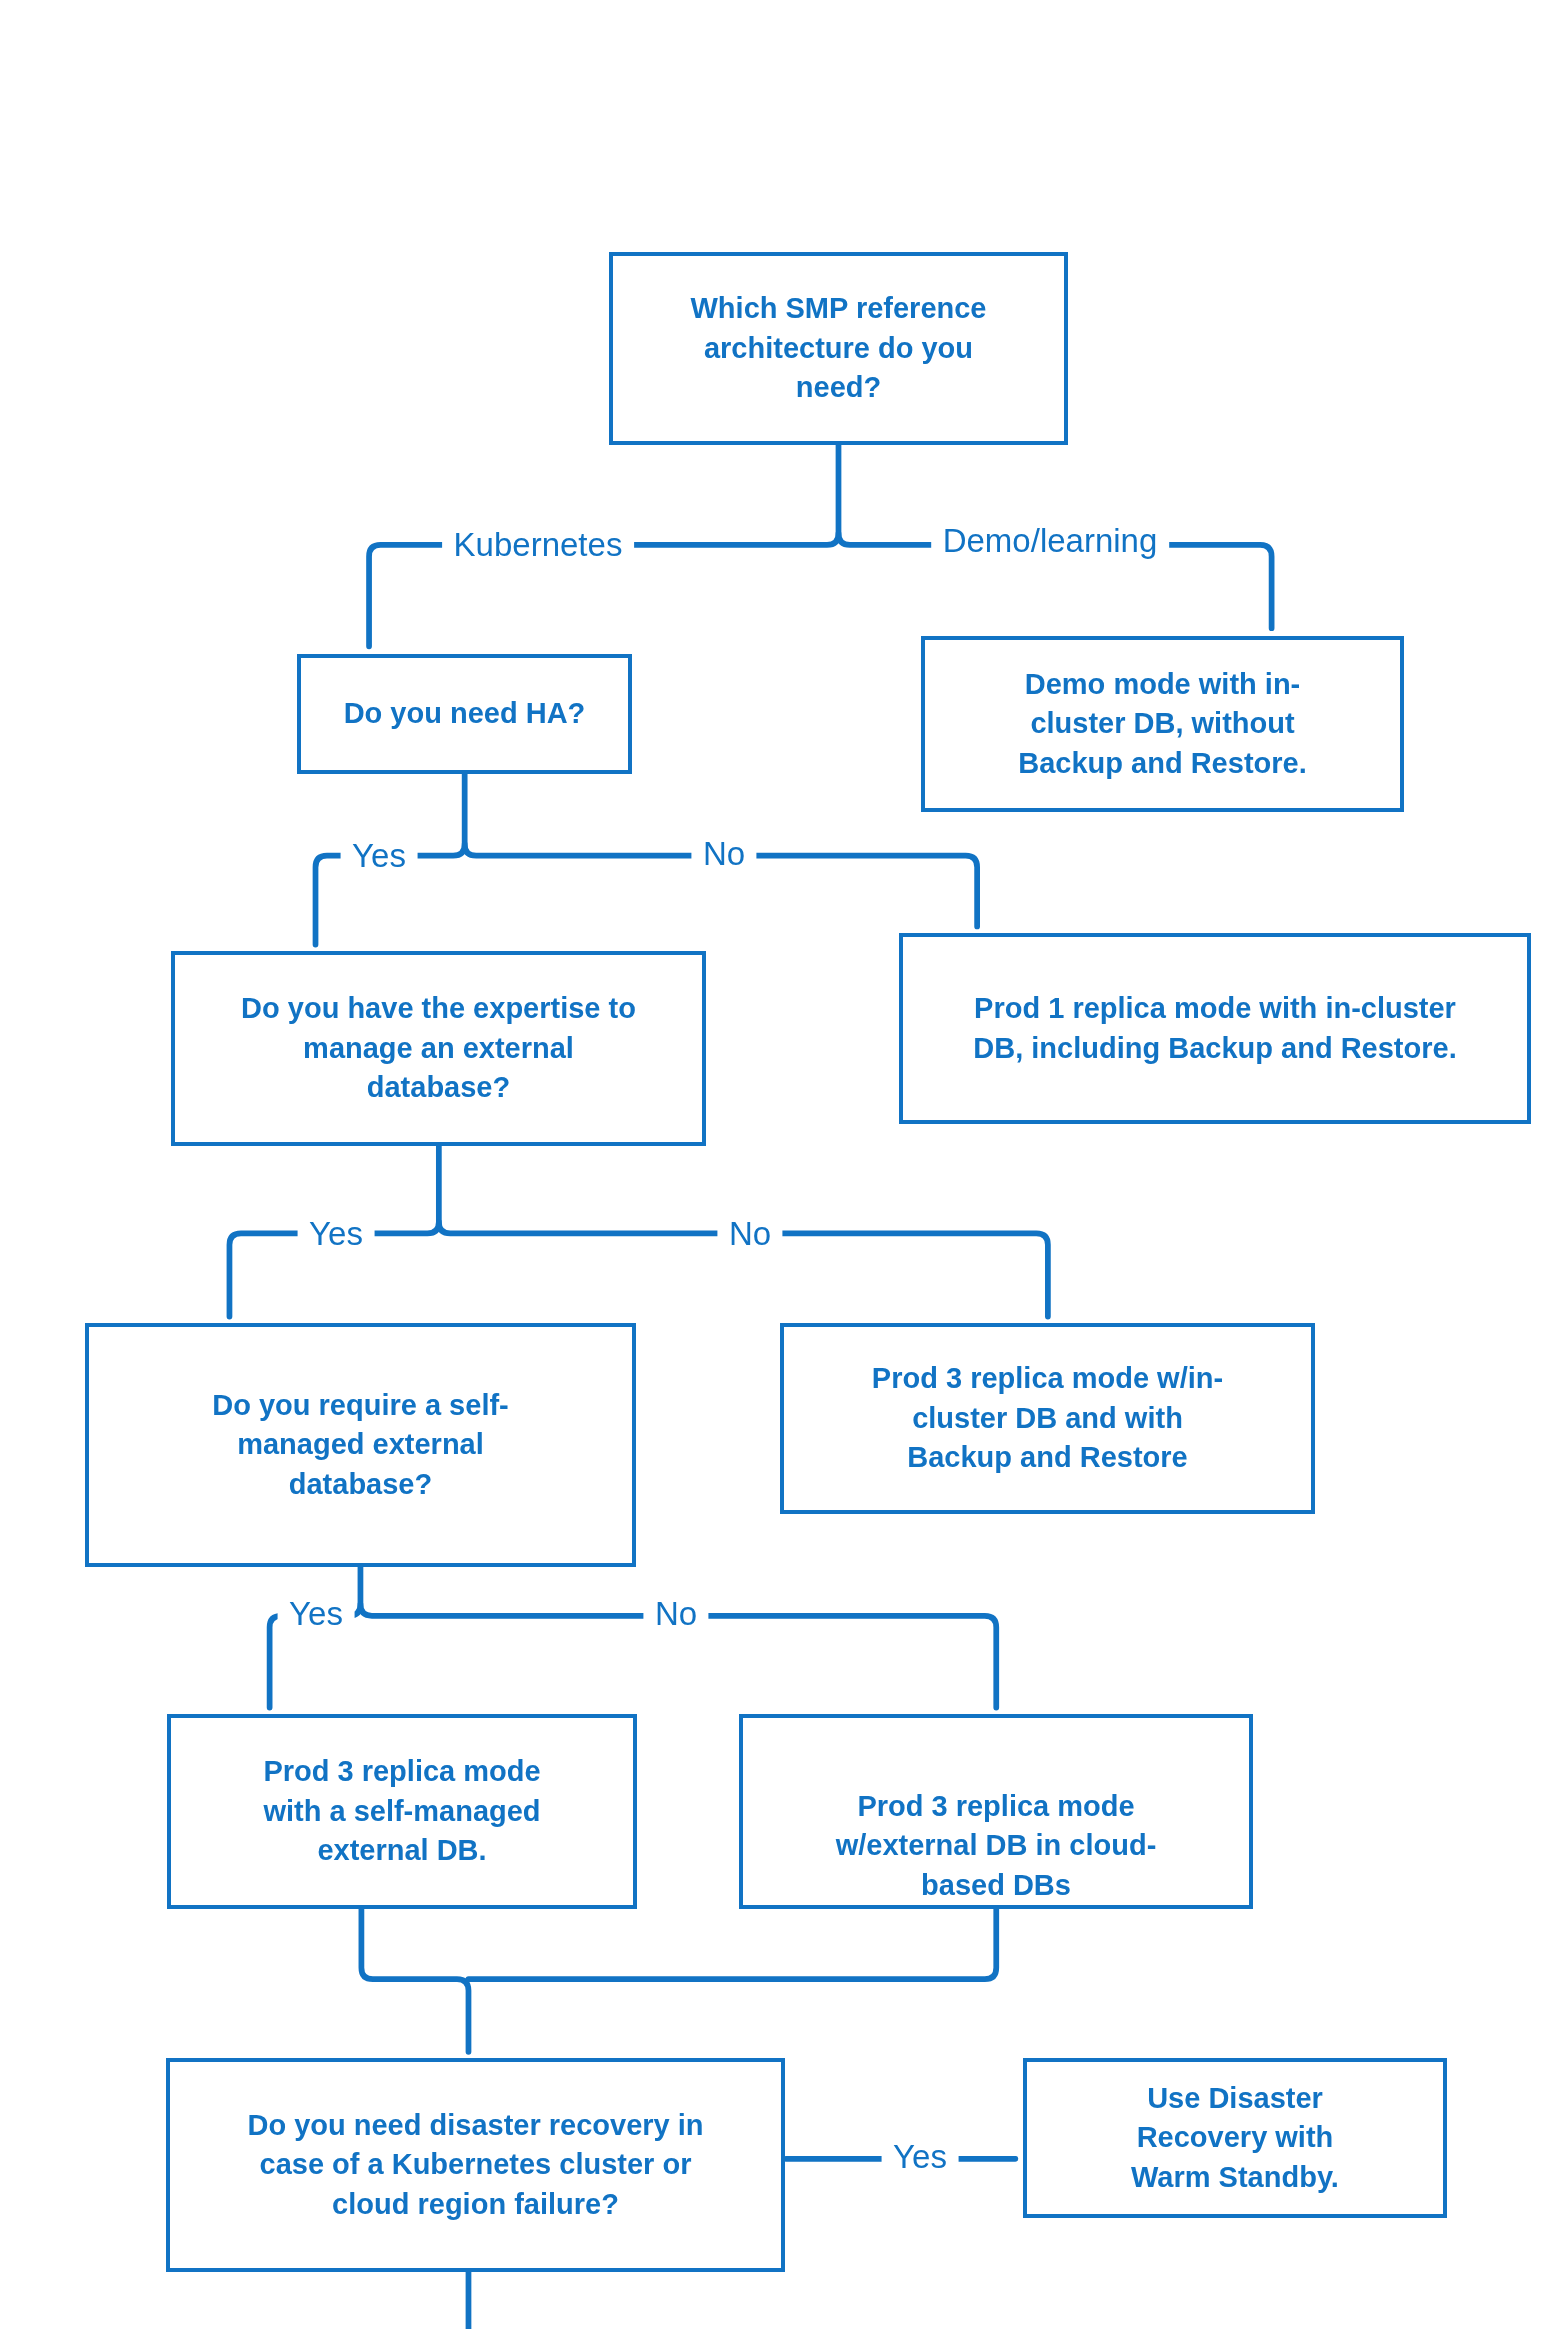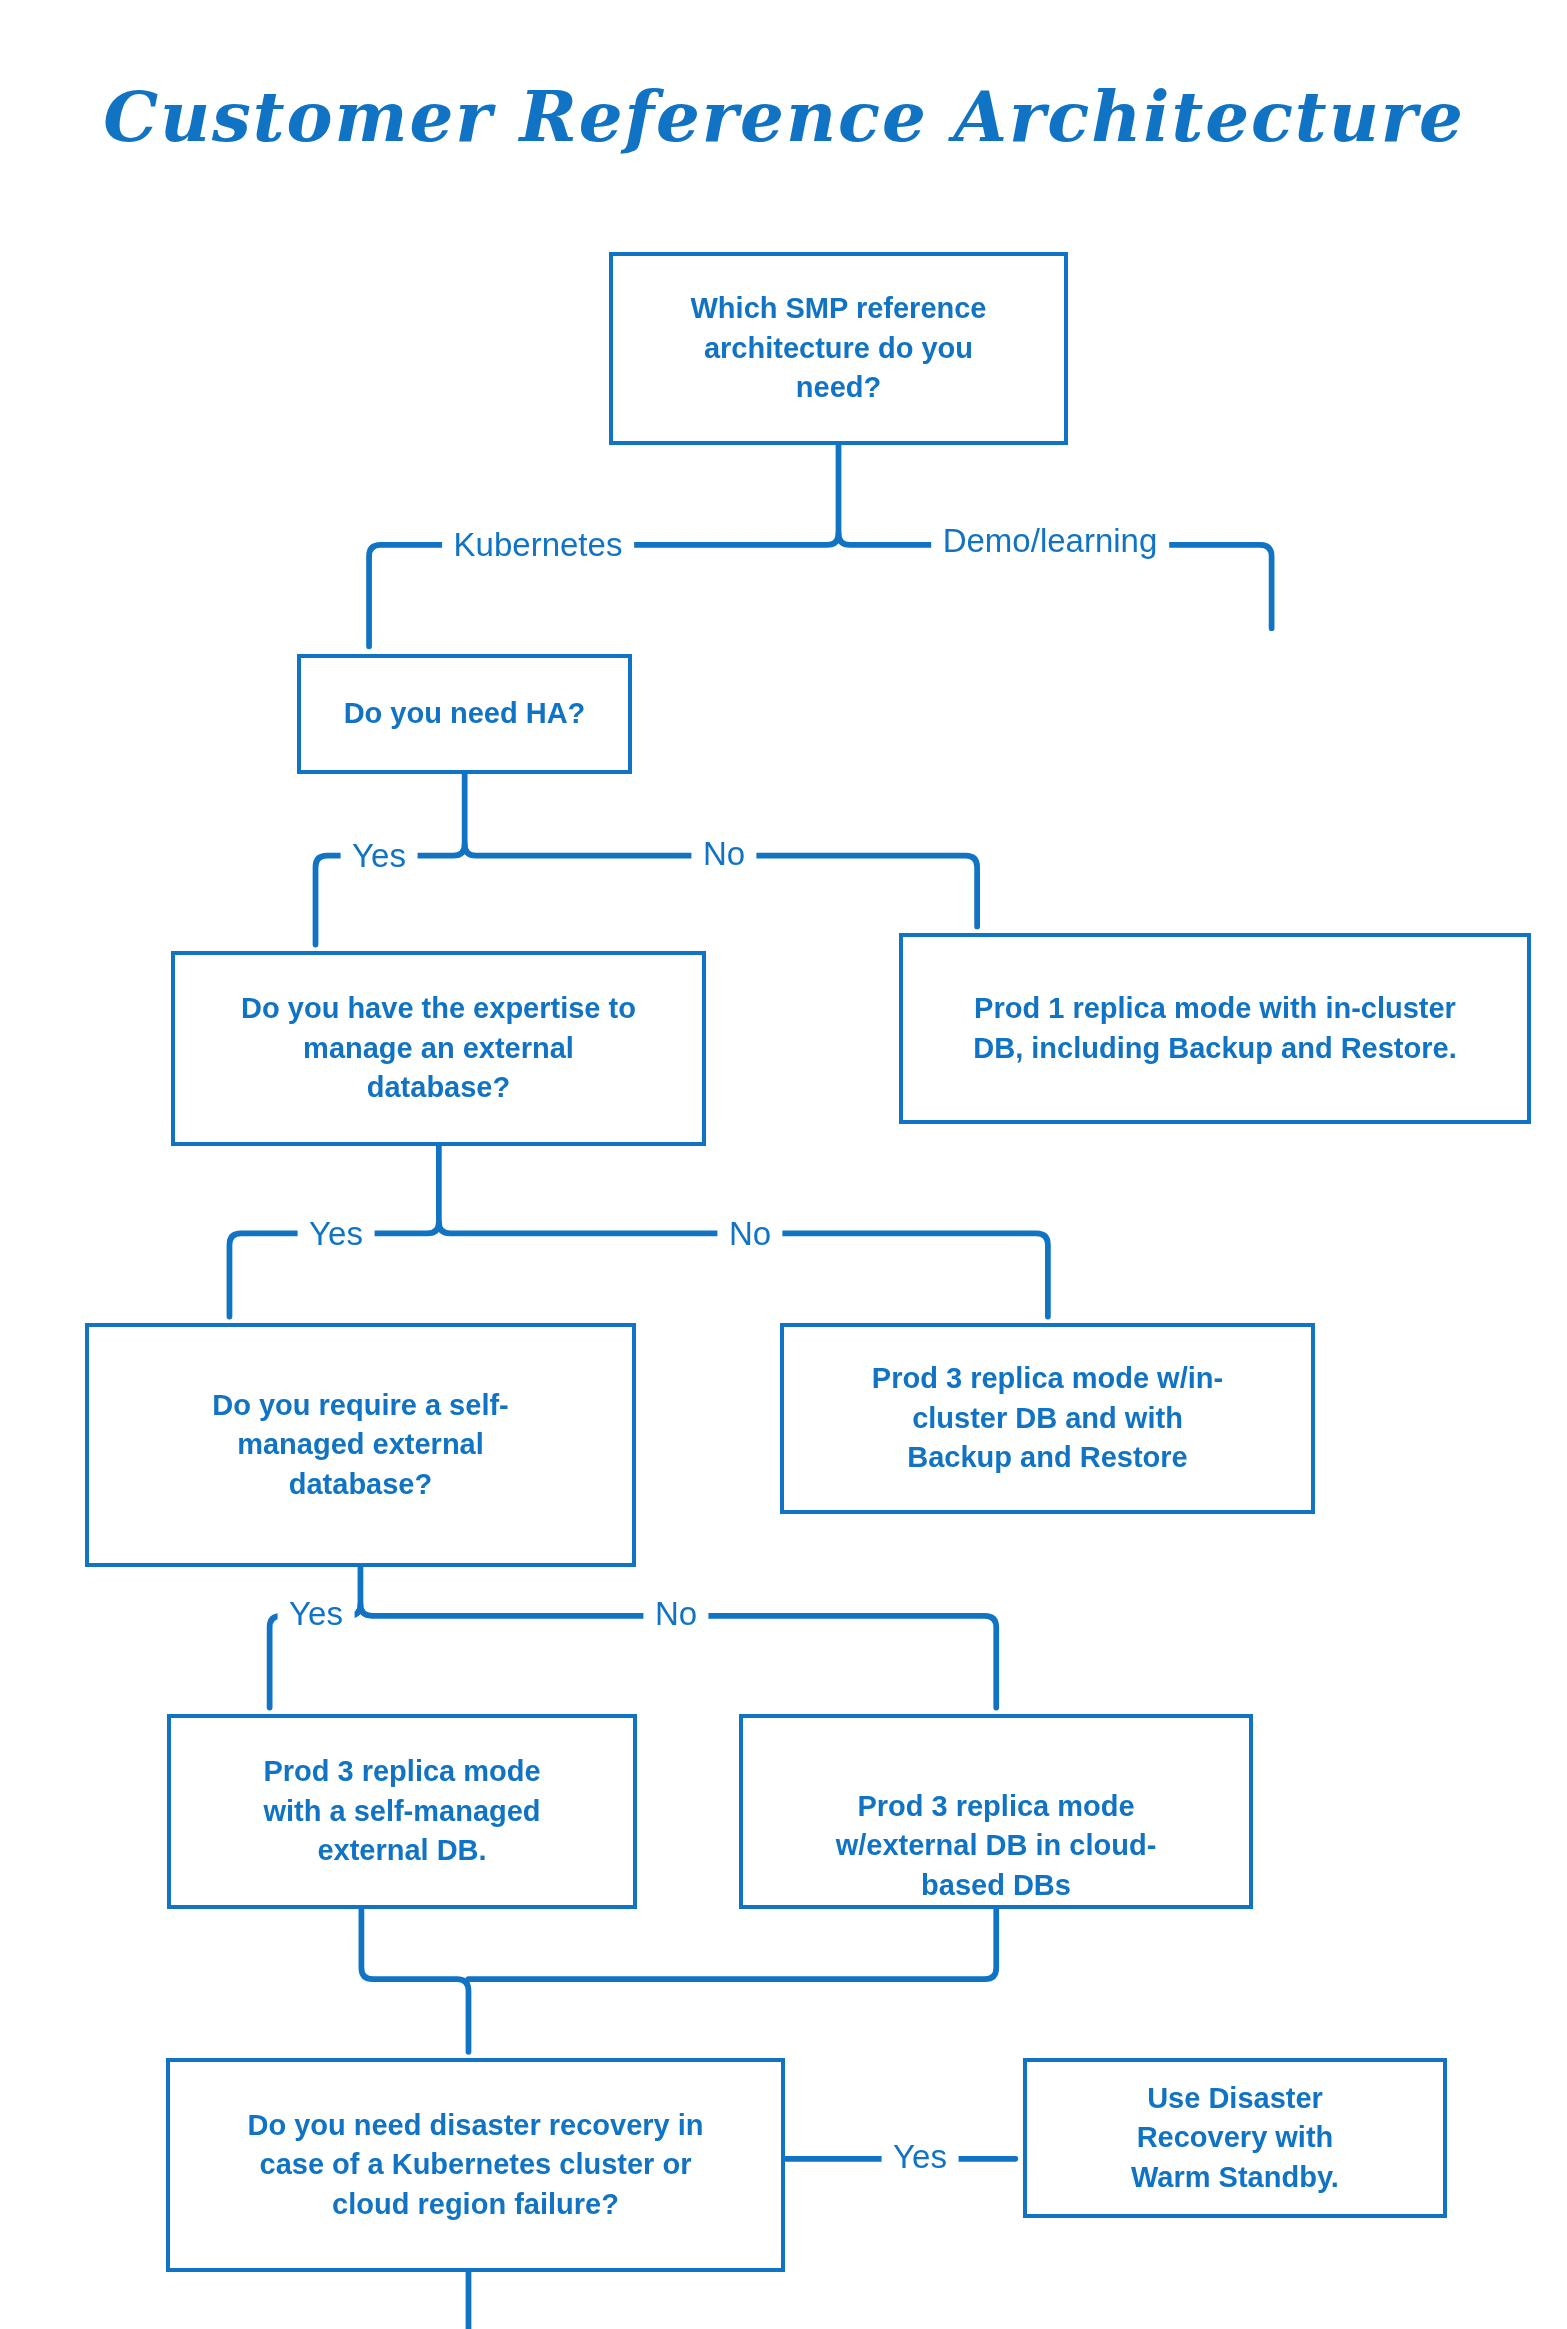--- a/index.html
+++ b/index.html
@@ -68,21 +68,20 @@
   .l-no2        { left:750px;  top:1234px; }
   .l-yes3       { left:316px;  top:1614px; }
   .l-no3        { left:676px;  top:1614px; }
   .l-yes4       { left:920px;  top:2157px; }
 </style>
 </head>
 <body>
 
 <div class="canvas">
 
-  <div class="title">Customer Reference Architecture</div>
 
   <svg class="lines" width="1568" height="2330" viewBox="0 0 1640 2437">
     <defs>
       <marker id="arrow" viewBox="0 0 10 10" refX="7" refY="5" markerWidth="3.6" markerHeight="3.6" orient="auto-start-reverse">
         <path d="M 0 0 L 10 5 L 0 10 z" fill="#1173C4" stroke="none" style="stroke-width:0"></path>
       </marker>
     </defs>
     <path d="M877 464 V558 Q877 570 865 570 H398 Q386 570 386 582 V676" marker-end="url(#arrow)"></path>
     <path d="M877 558 Q877 570 889 570 H1318 Q1330 570 1330 582 V657" marker-end="url(#arrow)"></path>
     <path d="M486 808 V883 Q486 895 474 895 H342 Q330 895 330 907 V988" marker-end="url(#arrow)"></path>
@@ -98,20 +97,23 @@
   </svg>
 
   <div class="node n-ha">
     <span>Do you need HA?</span>
   </div>
 
   <div class="node n-root">
     <span>Which SMP reference architecture do you need?</span>
   </div>
 
+  <div class="node n-demo">
+    <span>Demo mode with in-cluster DB, without Backup and Restore.</span>
+  </div>
 
   <div class="node n-exp">
     <span>Do you have the expertise to manage an external database?</span>
   </div>
 
   <div class="node n-prod1">
     <span>Prod 1 replica mode with in-cluster DB, including Backup and Restore.</span>
   </div>
 
   <div class="node n-selfq">

